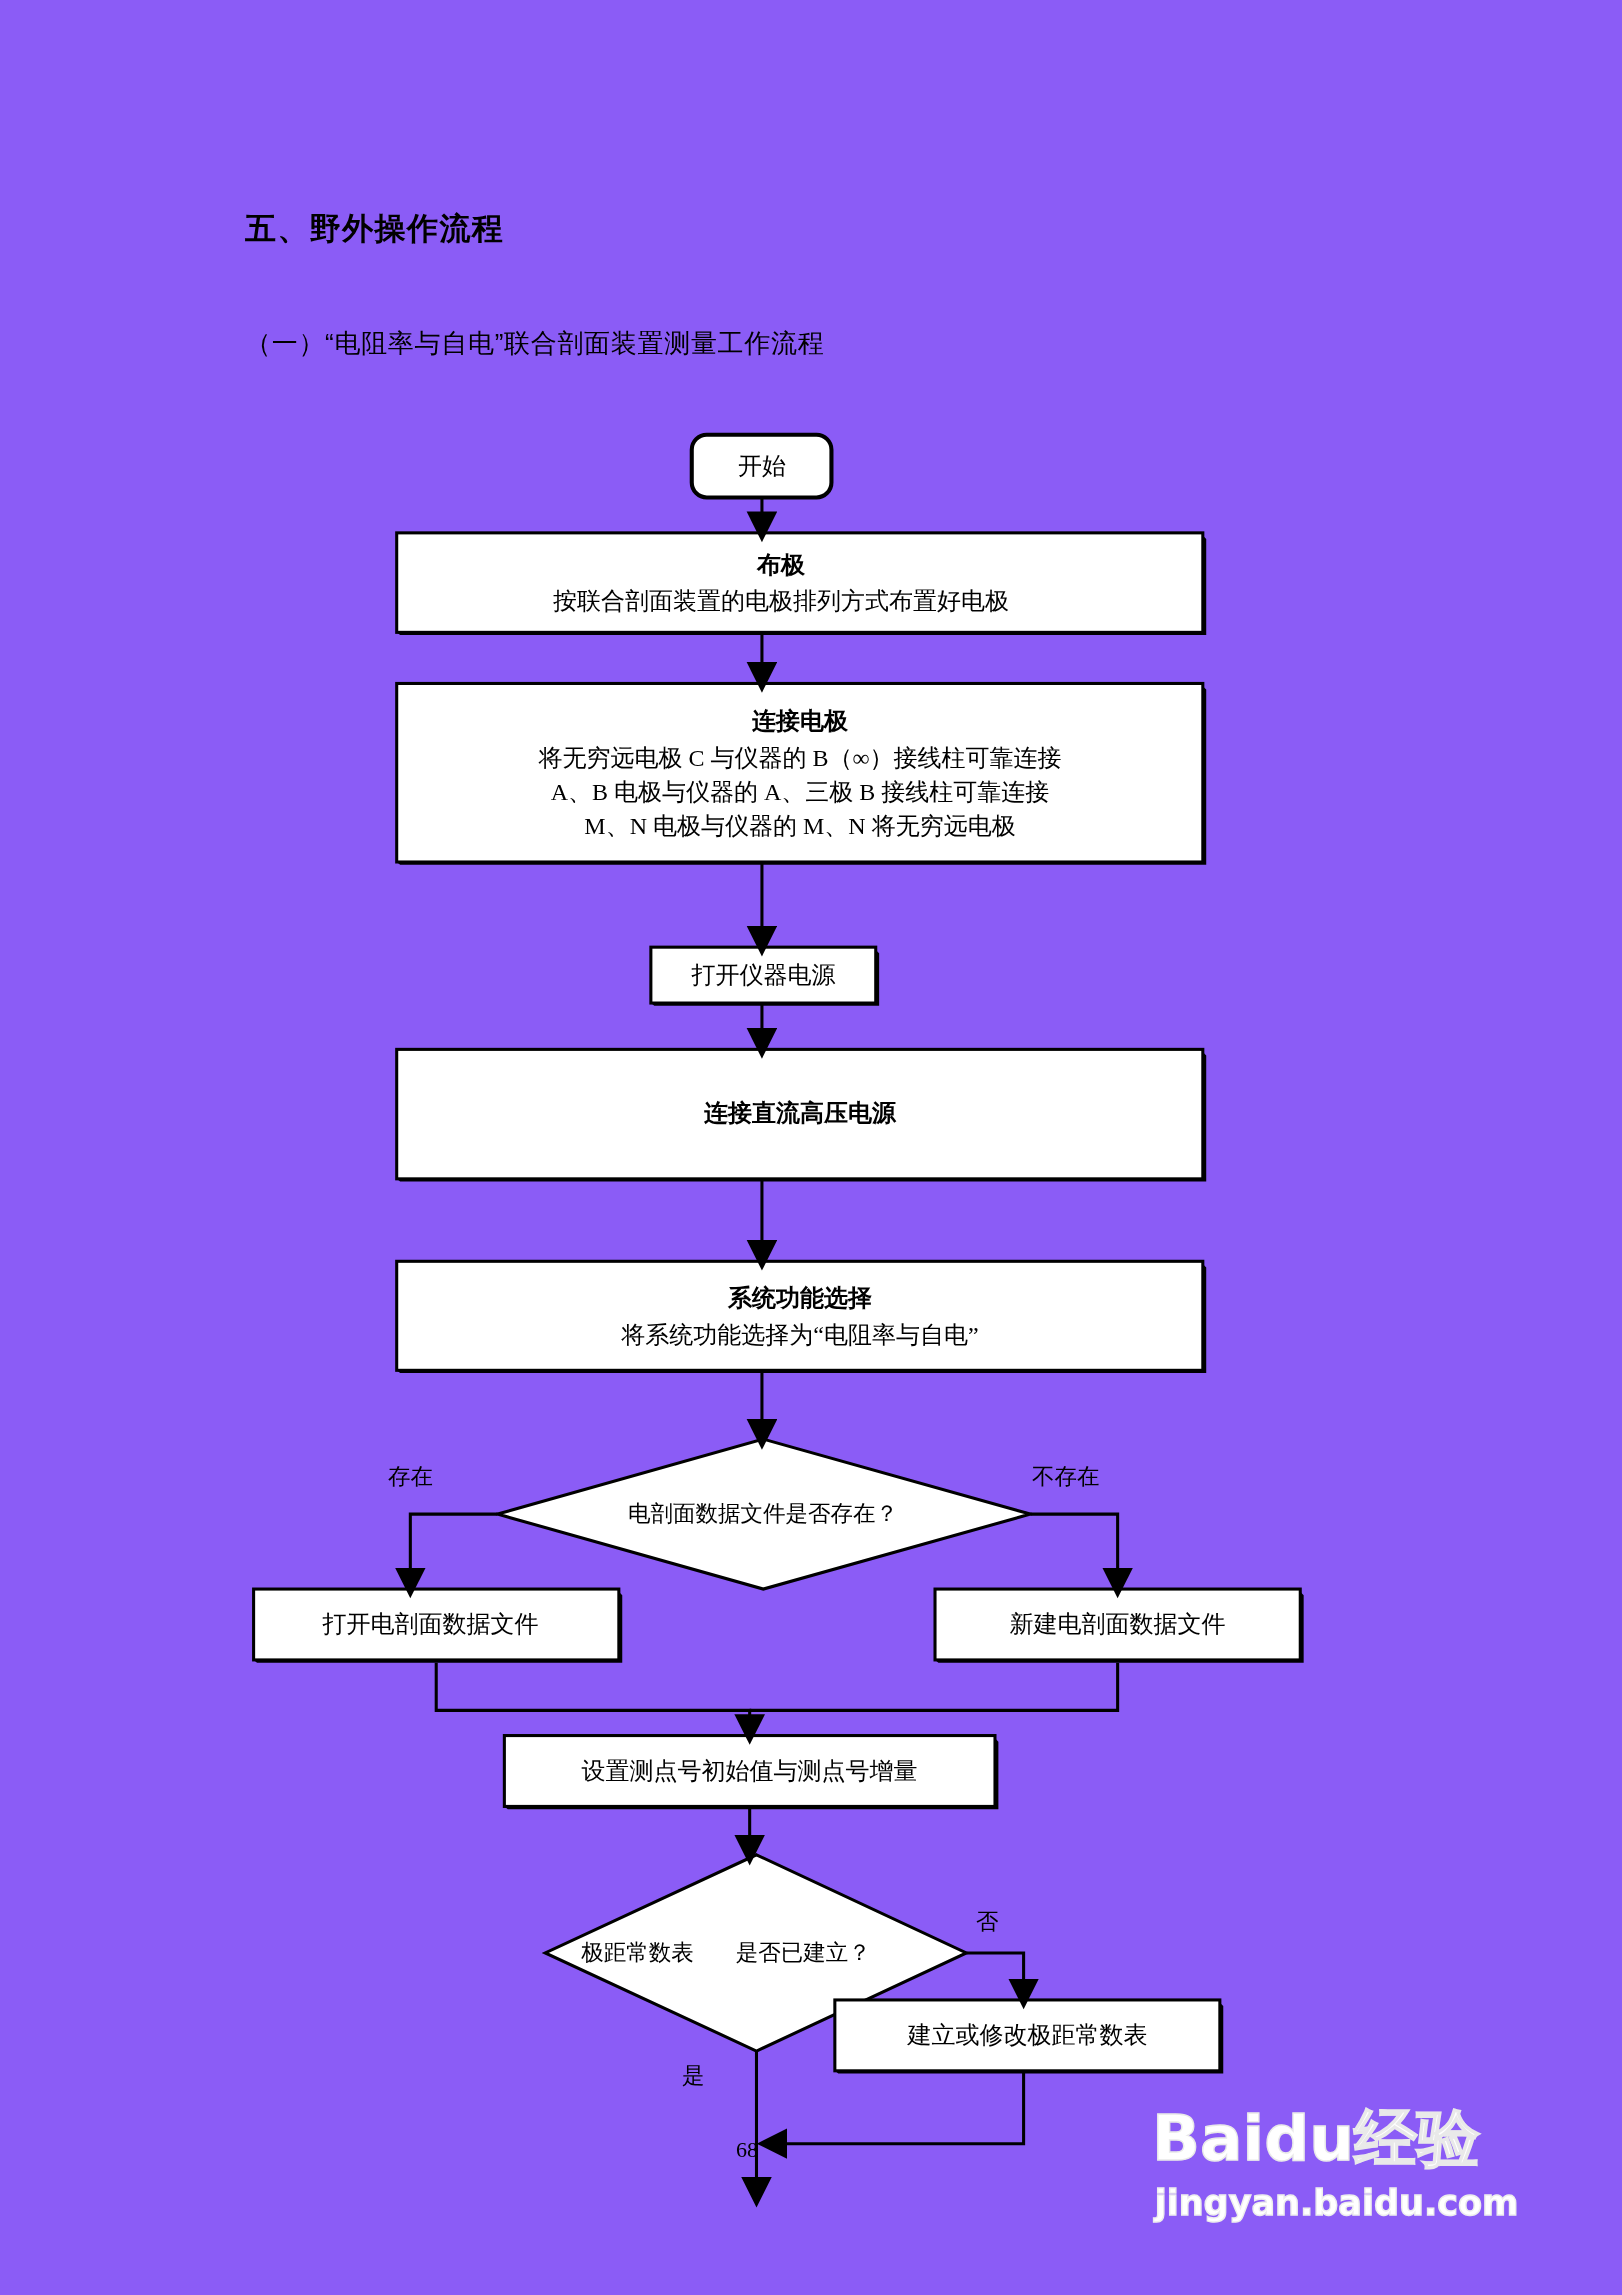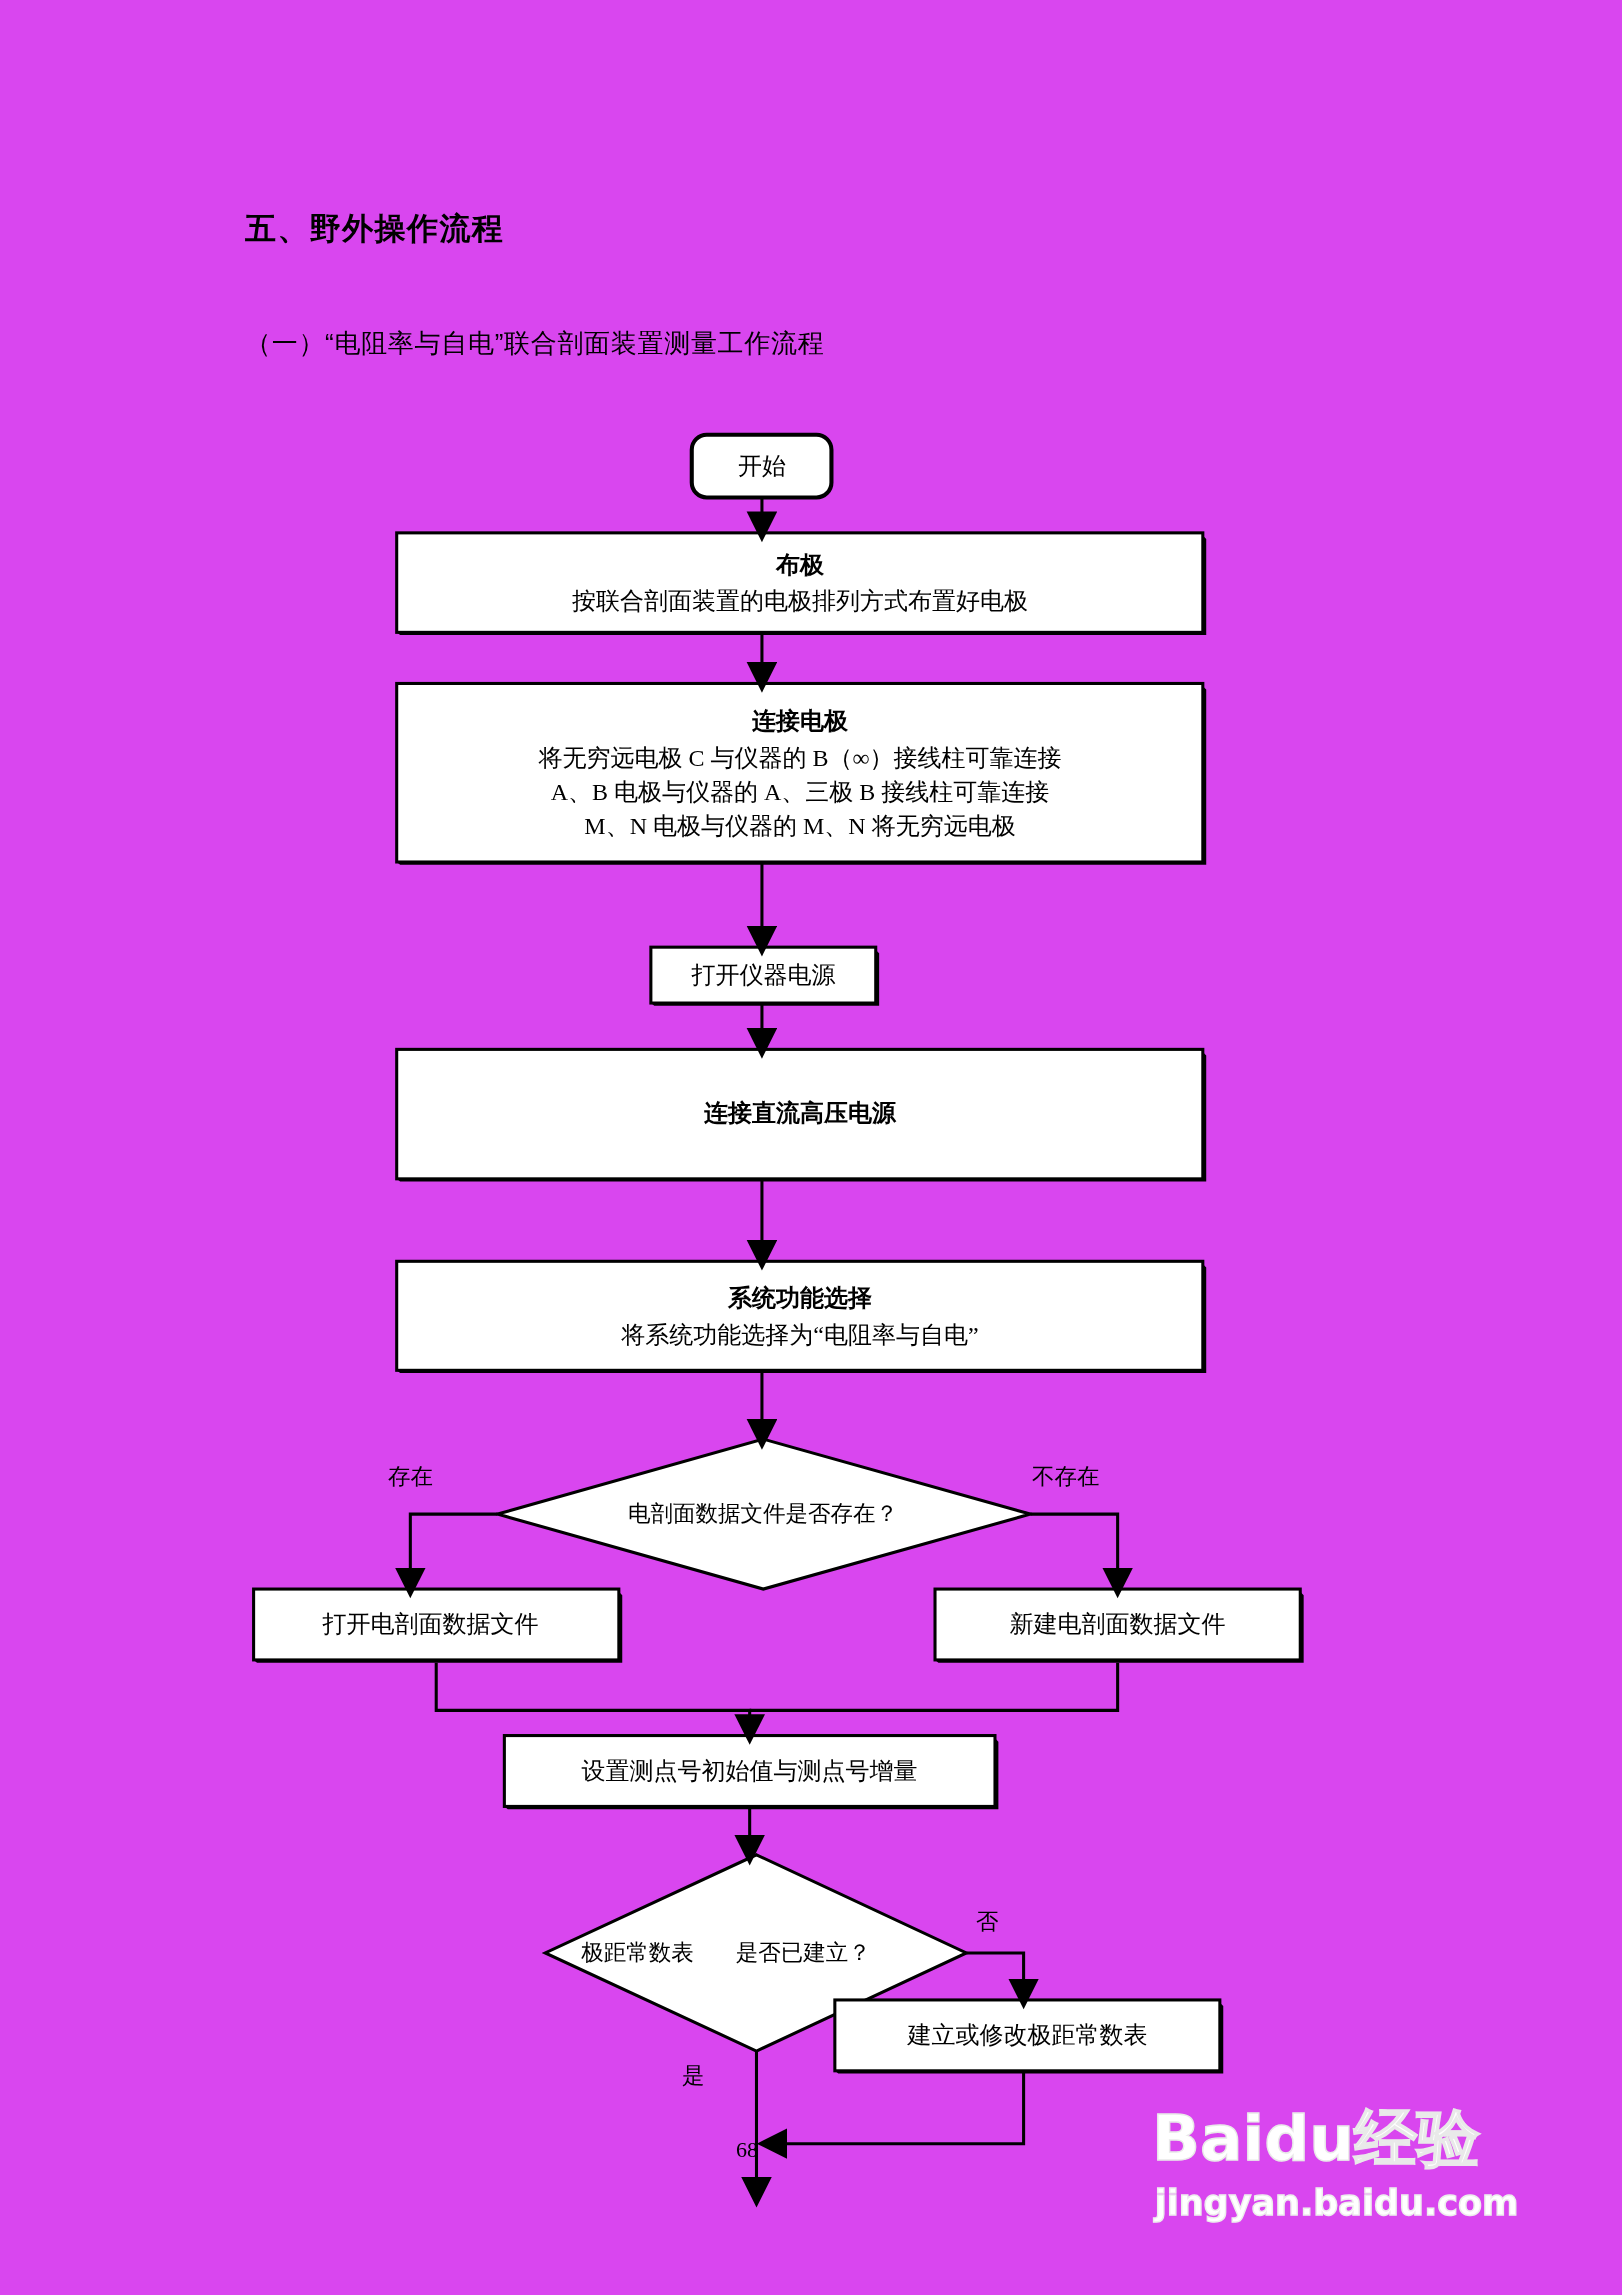--- a/index.html
+++ b/index.html
@@ -12,21 +12,21 @@
     height: 2295px;
     position: relative;
     font-family: "Liberation Serif", "DejaVu Serif", serif;
     color: #000000;
     overflow: hidden;
   }
 
   .page {
     position: absolute;
     inset: 0;
-    background: #d946ef;
+    background: #8b5cf6;
   }
 
   
   .h-section {
     position: absolute;
     left: 245px;
     top: 208px;
     font-family: "Liberation Sans", "DejaVu Sans", sans-serif;
     font-weight: bold;
     font-size: 31px;
@@ -201,21 +201,21 @@
 
     <g fill="none" stroke="#000" stroke-width="4.5">
       <polyline points="1640,2440 1640,2510 1100,2510"></polyline>
     </g>
   </svg>
 
   <div class="node" style="left:692px; top:435px; width:140px; height:63px;">
     <span class="line">开始</span>
   </div>
 
-  <div class="node" style="left:397px; top:533px; width:806px; height:100px;">
+  <div class="node" style="left:378px; top:533px; width:806px; height:100px;">
     <span class="title">布极</span>
     <span class="line">按联合剖面装置的电极排列方式布置好电极</span>
   </div>
 
   <div class="node" style="left:397px; top:684px; width:806px; height:179px;">
     <span class="title">连接电极</span>
     <span class="line">将无穷远电极 C 与仪器的 B（∞）接线柱可靠连接</span>
     <span class="line">A、B 电极与仪器的 A、三极 B 接线柱可靠连接</span>
     <span class="line">M、N 电极与仪器的 M、N 将无穷远电极</span>
   </div>

